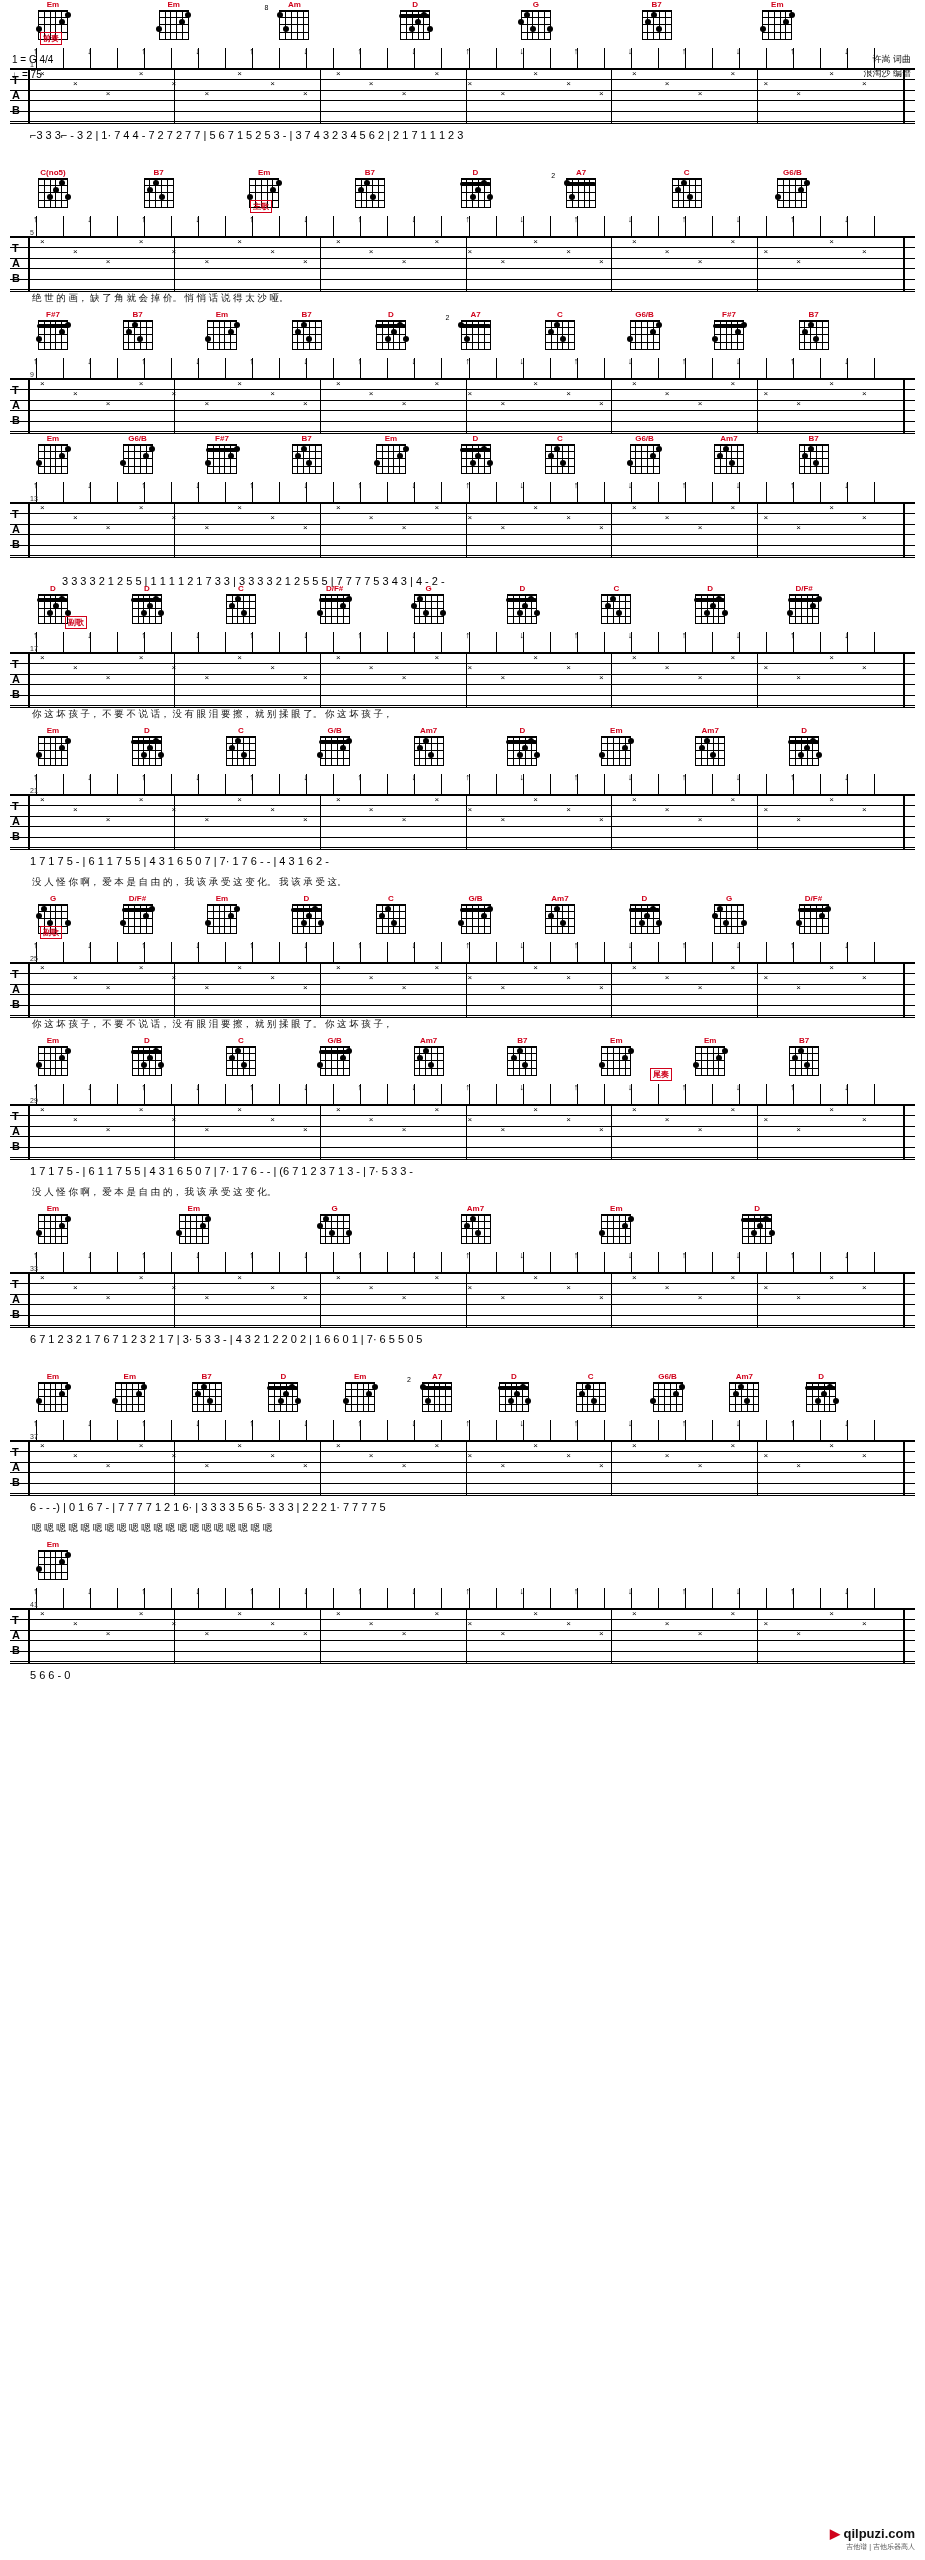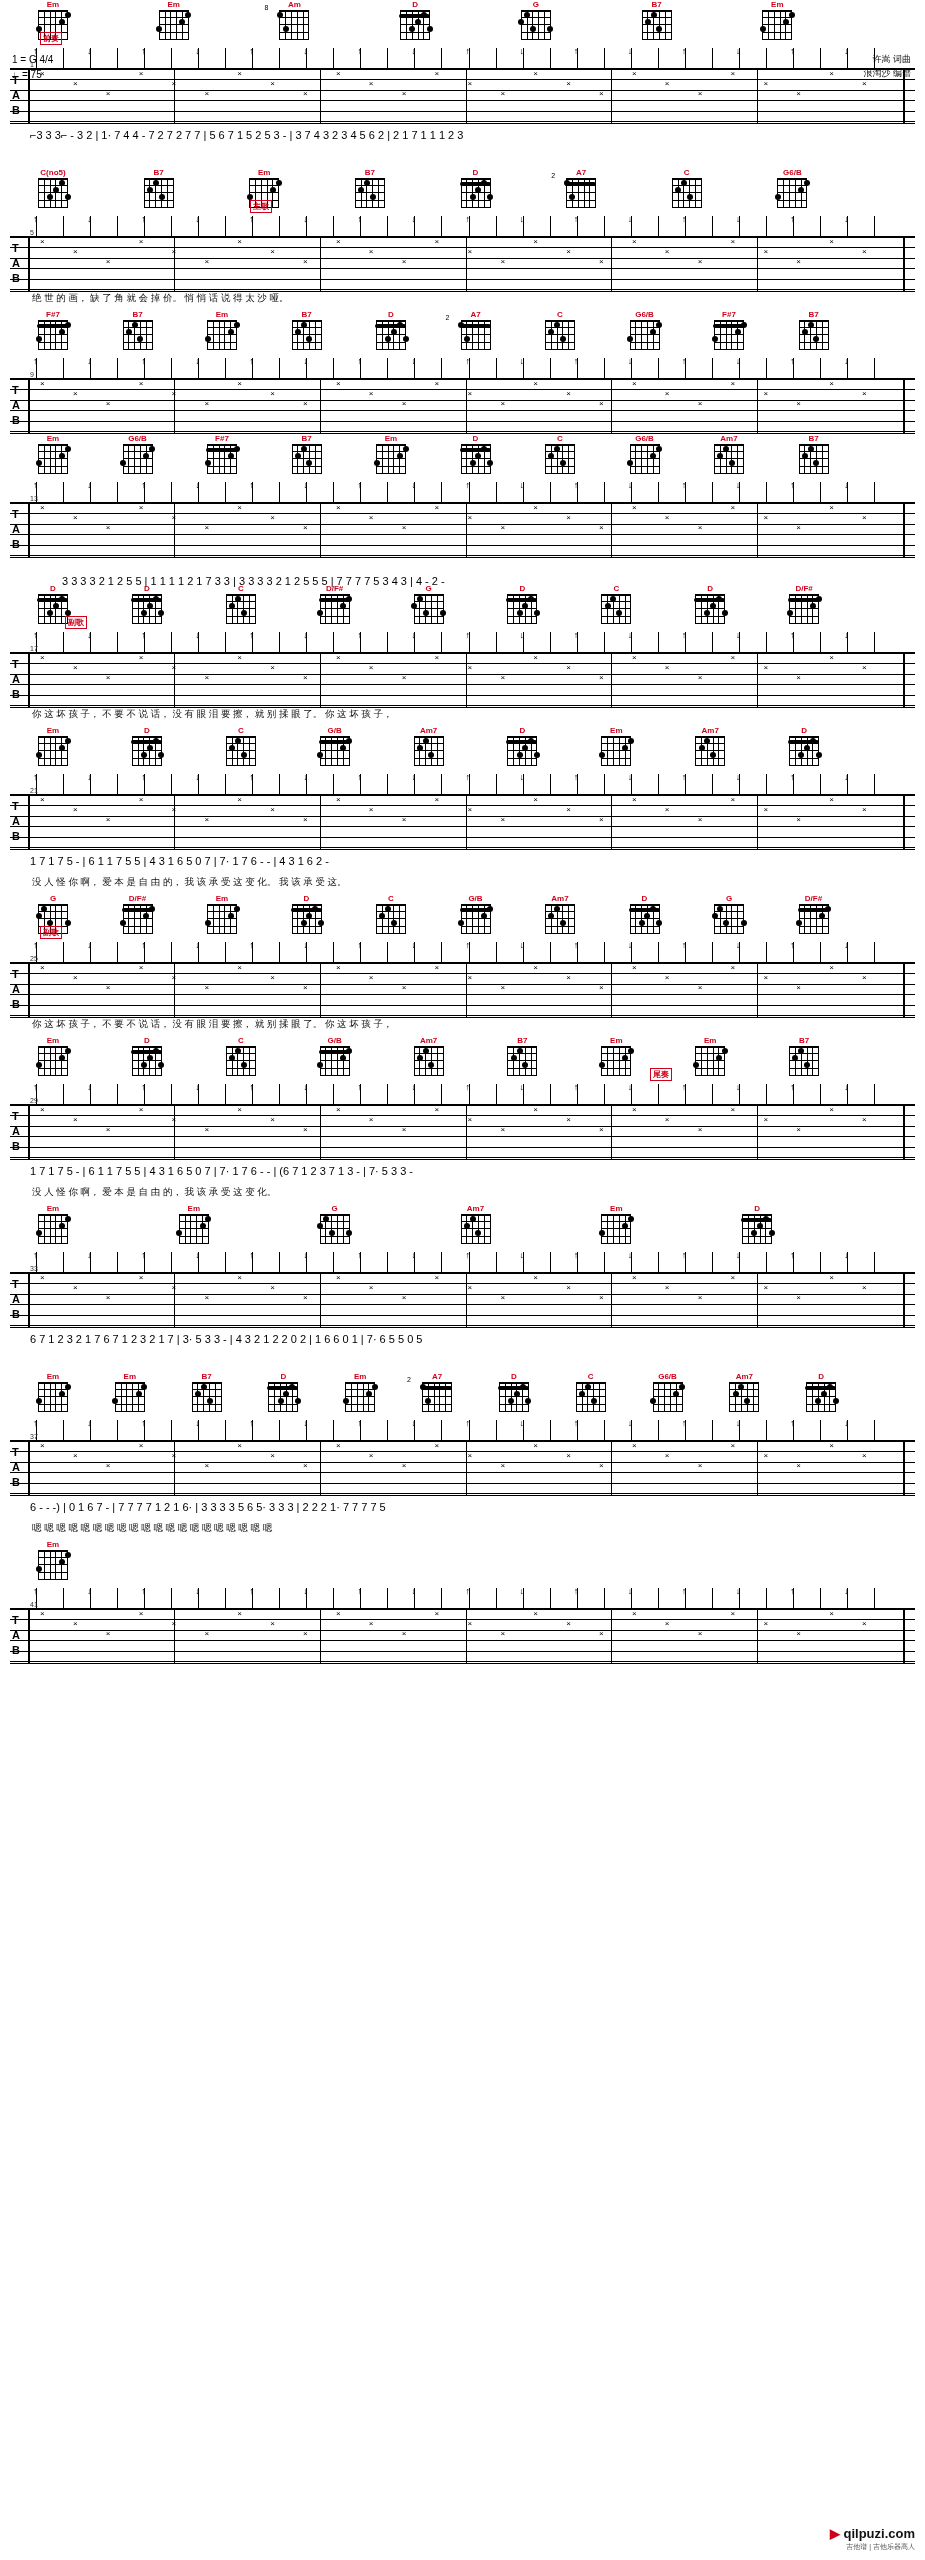--- a/index.html
+++ b/index.html
@@ -2978,20 +2978,23 @@
           <div class="xmark" style="left: 621.923px; top: 0px;">×</div>
           <div class="xmark" style="left: 654.808px; top: 10px;">×</div>
           <div class="xmark" style="left: 687.692px; top: 20px;">×</div>
           <div class="xmark" style="left: 720.577px; top: 0px;">×</div>
           <div class="xmark" style="left: 753.462px; top: 10px;">×</div>
           <div class="xmark" style="left: 786.346px; top: 20px;">×</div>
           <div class="xmark" style="left: 819.231px; top: 0px;">×</div>
           <div class="xmark" style="left: 852.115px; top: 10px;">×</div>
           <div class="meas-num" style="left: 20px; top: -8px;">41</div>
         </div>
+        <div class="numrow">
+          <span class="n" style="left: 20px; top: 5px;">5 6 6 - 0</span>
+        </div>
         <div class="lyric">
           <span style="left: 22px;"></span>
         </div>
       </div>
     </div>
 
   <div class="footer">
     <div class="logo"><span class="tri">▶</span> <span>qilpuzi.com</span></div>
     <div class="fnote">吉他谱 | 吉他乐器高人</div>
   </div>

